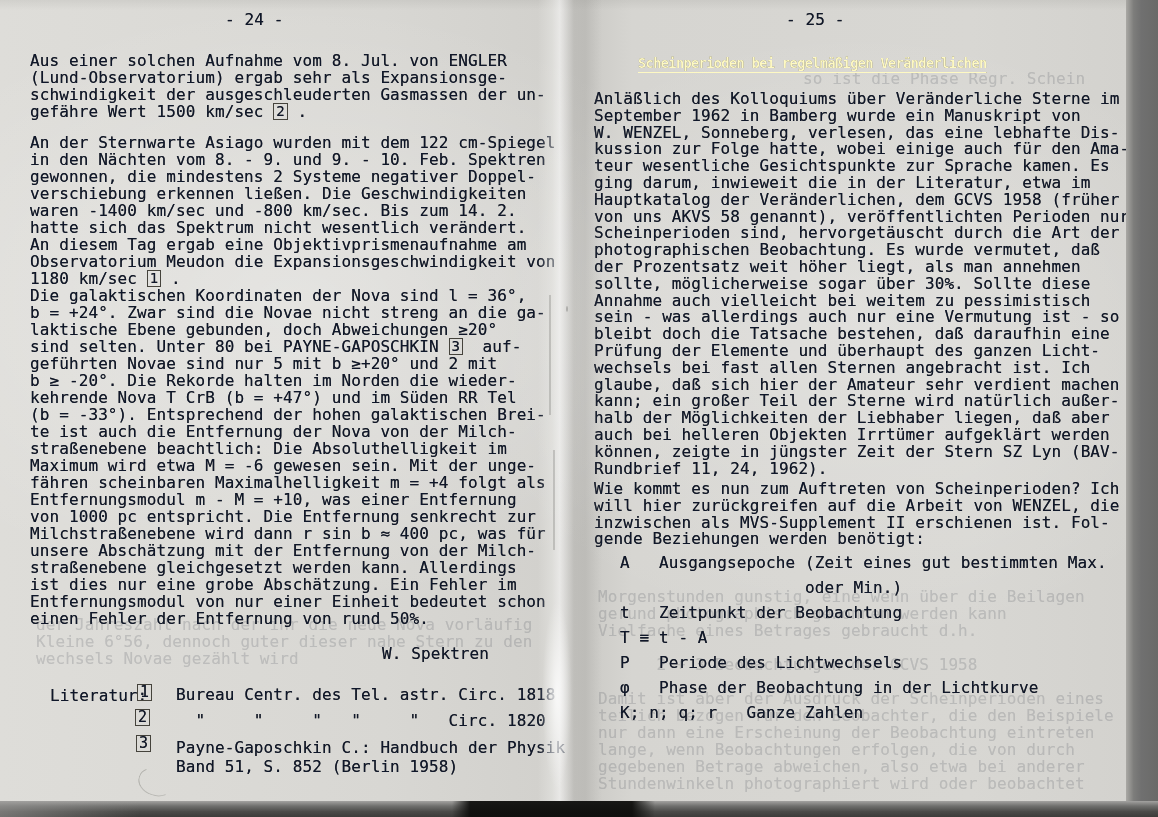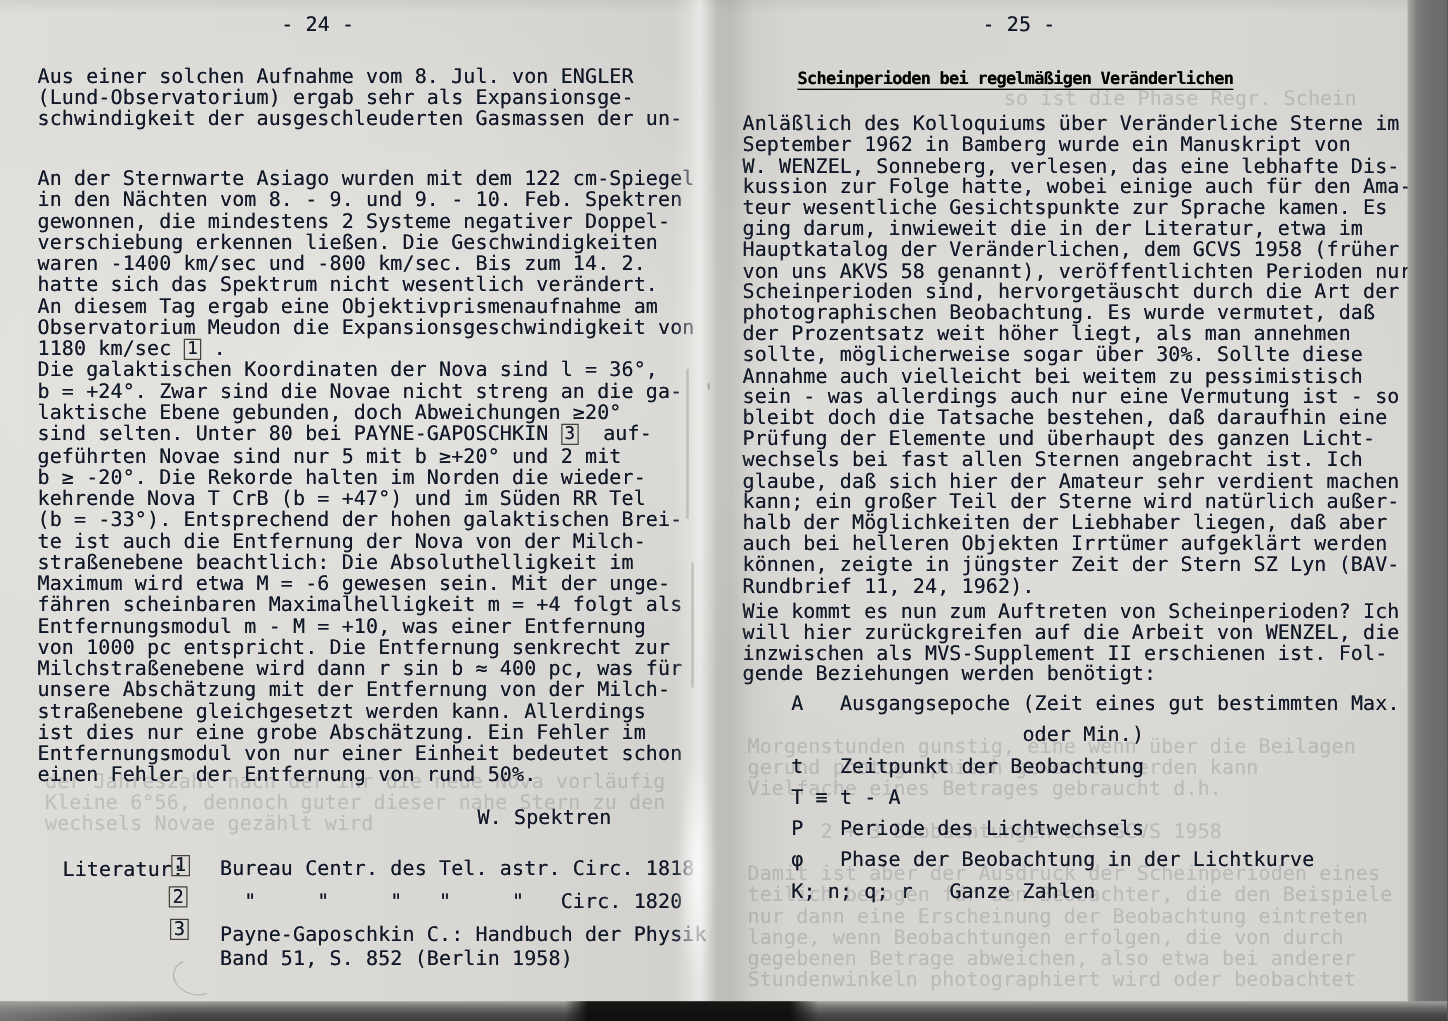--- a/index.html
+++ b/index.html
@@ -28,42 +28,42 @@
   .streak{position:absolute;width:2px;background:rgba(105,104,100,.28);filter:blur(.4px);}
   .pencil-mark{position:absolute;left:138px;top:768px;width:34px;height:26px;
     border:1px solid rgba(120,119,114,.0);border-left:1.5px solid rgba(125,124,119,.45);
     border-bottom:1.5px solid rgba(125,124,119,.35);border-radius:50%;transform:rotate(18deg);}
   .speck{position:absolute;border-radius:50%;}
 
   .tw{position:absolute;color:#0f172a;font-size:16px;letter-spacing:.1px;white-space:pre;
       text-shadow:0 0 .5px rgba(56,54,47,.85);}
   .lh17 .line{line-height:17px;}
   .lh168 .line{line-height:16.8px;}
-  .defs .line{line-height:25px;margin-left:13px;}
+  .defs .line{line-height:25px;}
   .title{font-size:13.5px;letter-spacing:-.55px;text-decoration:underline;
-         text-underline-offset:4px;font-weight:bold;color:#000000;}
+         text-underline-offset:4px;font-weight:bold;color:#fef9c3;}
   .boxed{display:inline-block;border:1.2px solid #45433c;padding:0 2px;font-size:14px;
          line-height:15px;vertical-align:1px;}
   .lit-ref{font-size:15px;}
   .bleed{opacity:.14;filter:blur(.45px);color:#0f172a;}
   .line{white-space:pre;}
 </style>
 </head>
 <body>
 
 <div class="scan">
   <div class="paper"></div>
 
   <div class="tw lh17 bleed" style="left:36px;top:616px;"><div class="line">der Jahreszahl nach der ihr die neue Nova vorläufig</div><div class="line">Kleine 6°56, dennoch guter dieser nahe Stern zu den</div><div class="line">wechsels Novae gezählt wird</div></div>
   <div class="tw lh17 bleed" style="left:803px;top:70px;"><div class="line">so ist die Phase Regr. Schein</div></div>
   <div class="tw lh17 bleed" style="left:598px;top:588px;"><div class="line">Morgenstunden gunstig, eine wenn über die Beilagen</div><div class="line">gerund photographisch gewonnen werden kann</div><div class="line">Vielfache eines Betrages gebraucht d.h.</div><div class="line"> </div><div class="line">      2 + 3 Beobachtungen der GCVS 1958</div><div class="line"> </div><div class="line">Damit ist aber der Ausdruck der Scheinperioden eines</div><div class="line">teilich bezogen für den Beobachter, die den Beispiele</div><div class="line">nur dann eine Erscheinung der Beobachtung eintreten</div><div class="line">lange, wenn Beobachtungen erfolgen, die von durch</div><div class="line">gegebenen Betrage abweichen, also etwa bei anderer</div><div class="line">Stundenwinkeln photographiert wird oder beobachtet</div></div>
 
   <div class="tw" style="left:225px;top:10px;">- 24 -</div>
 
-  <div class="tw lh17" style="left:30px;top:52px;"><div class="line">Aus einer solchen Aufnahme vom 8. Jul. von ENGLER</div><div class="line">(Lund-Observatorium) ergab sehr als Expansionsge-</div><div class="line">schwindigkeit der ausgeschleuderten Gasmassen der un-</div></div>
+  <div class="tw lh17" style="left:30px;top:52px;"><div class="line">Aus einer solchen Aufnahme vom 8. Jul. von ENGLER</div><div class="line">(Lund-Observatorium) ergab sehr als Expansionsge-</div><div class="line">schwindigkeit der ausgeschleuderten Gasmassen der un-</div><div class="line">gefähre Wert 1500 km/sec <span class="boxed">2</span> .</div></div>
 
   <div class="tw lh17" style="left:30px;top:134px;"><div class="line">An der Sternwarte Asiago wurden mit dem 122 cm-Spiegel</div><div class="line">in den Nächten vom 8. - 9. und 9. - 10. Feb. Spektren</div><div class="line">gewonnen, die mindestens 2 Systeme negativer Doppel-</div><div class="line">verschiebung erkennen ließen. Die Geschwindigkeiten</div><div class="line">waren -1400 km/sec und -800 km/sec. Bis zum 14. 2.</div><div class="line">hatte sich das Spektrum nicht wesentlich verändert.</div><div class="line">An diesem Tag ergab eine Objektivprismenaufnahme am</div><div class="line">Observatorium Meudon die Expansionsgeschwindigkeit von</div><div class="line">1180 km/sec <span class="boxed">1</span> .</div></div>
 
   <div class="tw lh17" style="left:30px;top:287px;"><div class="line">Die galaktischen Koordinaten der Nova sind l = 36°,</div><div class="line">b = +24°. Zwar sind die Novae nicht streng an die ga-</div><div class="line">laktische Ebene gebunden, doch Abweichungen ≥20°</div><div class="line">sind selten. Unter 80 bei PAYNE-GAPOSCHKIN <span class="boxed">3</span>  auf-</div><div class="line">geführten Novae sind nur 5 mit b ≥+20° und 2 mit</div><div class="line">b ≥ -20°. Die Rekorde halten im Norden die wieder-</div><div class="line">kehrende Nova T CrB (b = +47°) und im Süden RR Tel</div><div class="line">(b = -33°). Entsprechend der hohen galaktischen Brei-</div><div class="line">te ist auch die Entfernung der Nova von der Milch-</div><div class="line">straßenebene beachtlich: Die Absoluthelligkeit im</div><div class="line">Maximum wird etwa M = -6 gewesen sein. Mit der unge-</div><div class="line">fähren scheinbaren Maximalhelligkeit m = +4 folgt als</div><div class="line">Entfernungsmodul m - M = +10, was einer Entfernung</div><div class="line">von 1000 pc entspricht. Die Entfernung senkrecht zur</div><div class="line">Milchstraßenebene wird dann r sin b ≈ 400 pc, was für</div><div class="line">unsere Abschätzung mit der Entfernung von der Milch-</div><div class="line">straßenebene gleichgesetzt werden kann. Allerdings</div><div class="line">ist dies nur eine grobe Abschätzung. Ein Fehler im</div><div class="line">Entfernungsmodul von nur einer Einheit bedeutet schon</div><div class="line">einen Fehler der Entfernung von rund 50%.</div></div>
 
   <div class="tw" style="left:382px;top:644px;">W. Spektren</div>
 
   <div class="tw" style="left:50px;top:686px;">Literatur:</div>
 
   <span class="tw boxed lit-ref" style="left:137px;top:684px;">1</span>

